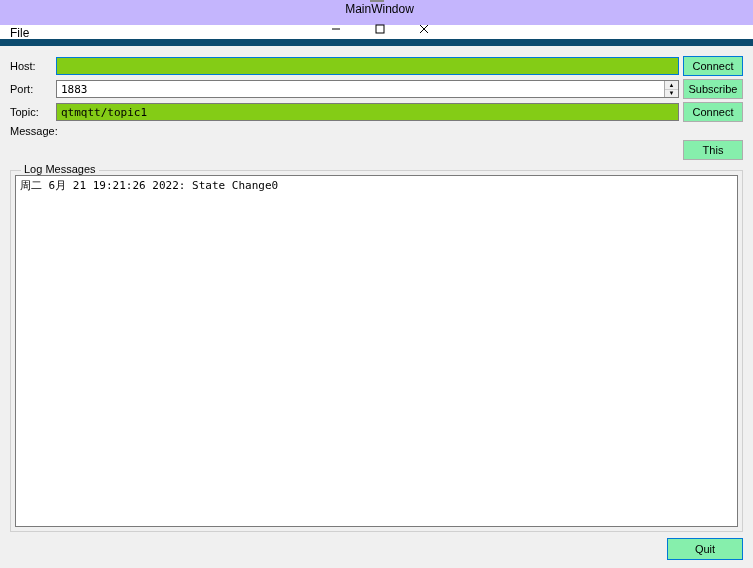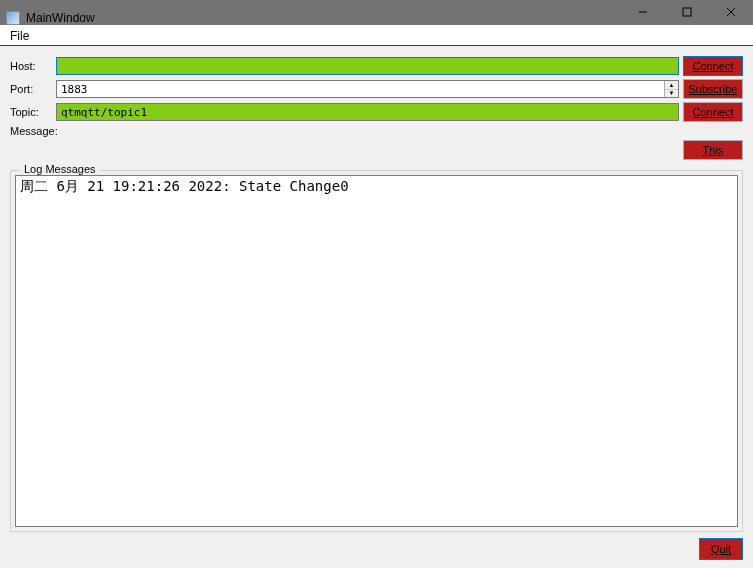--- a/index.html
+++ b/index.html
@@ -8,25 +8,26 @@
     font-family: "SimSun", "Segoe UI", Arial, sans-serif;
     font-size: 11px;
     background: #ffffff;
     width: 753px;
     height: 568px;
     overflow: hidden;
     color: #000;
   }
   .titlebar {
     height: 26px;
-    background: #737373;
+    background: #c4b5fd;
     display: flex;
-    align-items: flex-end;
+    align-items: center;
     padding: 0 0 0 6px;
     border-bottom: 1px solid #ffffff;
+    flex-direction: column;
   }
   .titlebar .appicon {
     width: 14px; height: 14px;
     border: 1px solid #888;
     background: linear-gradient(135deg,#6fa8dc 0%,#e0e8f0 100%);
     margin-right: 6px;
   }
   .titlebar .title {
     flex: 1;
     font-size: 12px;
@@ -41,21 +42,21 @@
   }
   .winbtn svg { display:block; }
   .menubar {
     height: 20px;
     background: #ffffff;
     display:flex;
     align-items:center;
     padding: 0 4px;
     font-size: 12px;
     font-family: "Segoe UI", Arial, sans-serif;
-    border-bottom: 1px solid #0c4a6e;
+    border-bottom: 7px solid #0c4a6e;
   }
   .menuitem { padding: 2px 6px; }
   .client {
     background: #f0f0f0;
     height: calc(568px - 26px - 20px);
     padding: 10px 10px 10px 10px;
     position: relative;
   }
   .formgrid {
     display: grid;
@@ -103,29 +104,28 @@
     background: #efefef;
     display:flex;
     align-items:center;
     justify-content:center;
     font-size: 6px;
     line-height: 1;
   }
   .spinbtn:first-child { border-bottom:1px solid #ccc; }
   .btn {
     height: 20px;
-    background: #b91c1c;
+    background: #86efac;
     border: 1px solid #adadad;
     font-size: 11px;
     font-family: "SimSun","Segoe UI", Arial, sans-serif;
     display:flex;
     align-items:center;
     justify-content:center;
     padding: 0 4px;
-    text-decoration: underline;
   }
   .btn.default {
     border: 1px solid #0078d7;
   }
   .pingrow {
     display:flex;
     justify-content:flex-end;
     margin-top: 3px;
   }
   .pingrow .btn { width: 60px; }
@@ -145,31 +145,31 @@
     padding: 0 3px;
     font-size: 11px;
   }
   .logbox {
     width: 100%;
     height: 100%;
     border: 1px solid #7a7a7a;
     background: #ffffff;
     padding: 2px 4px;
     font-family: "SimSun", monospace;
-    font-size: 14px;
+    font-size: 11px;
     white-space: pre-wrap;
     overflow: auto;
   }
   .footer {
     display:flex;
     justify-content:flex-end;
     margin-top: 6px;
   }
   .footer .btn {
-    width: 44px;
+    width: 76px;
     height: 22px;
   }
 </style>
 </head>
 <body>
 
 <div class="titlebar">
   <div class="appicon"></div>
   <div class="title">MainWindow</div>
   <div class="winbtns">

